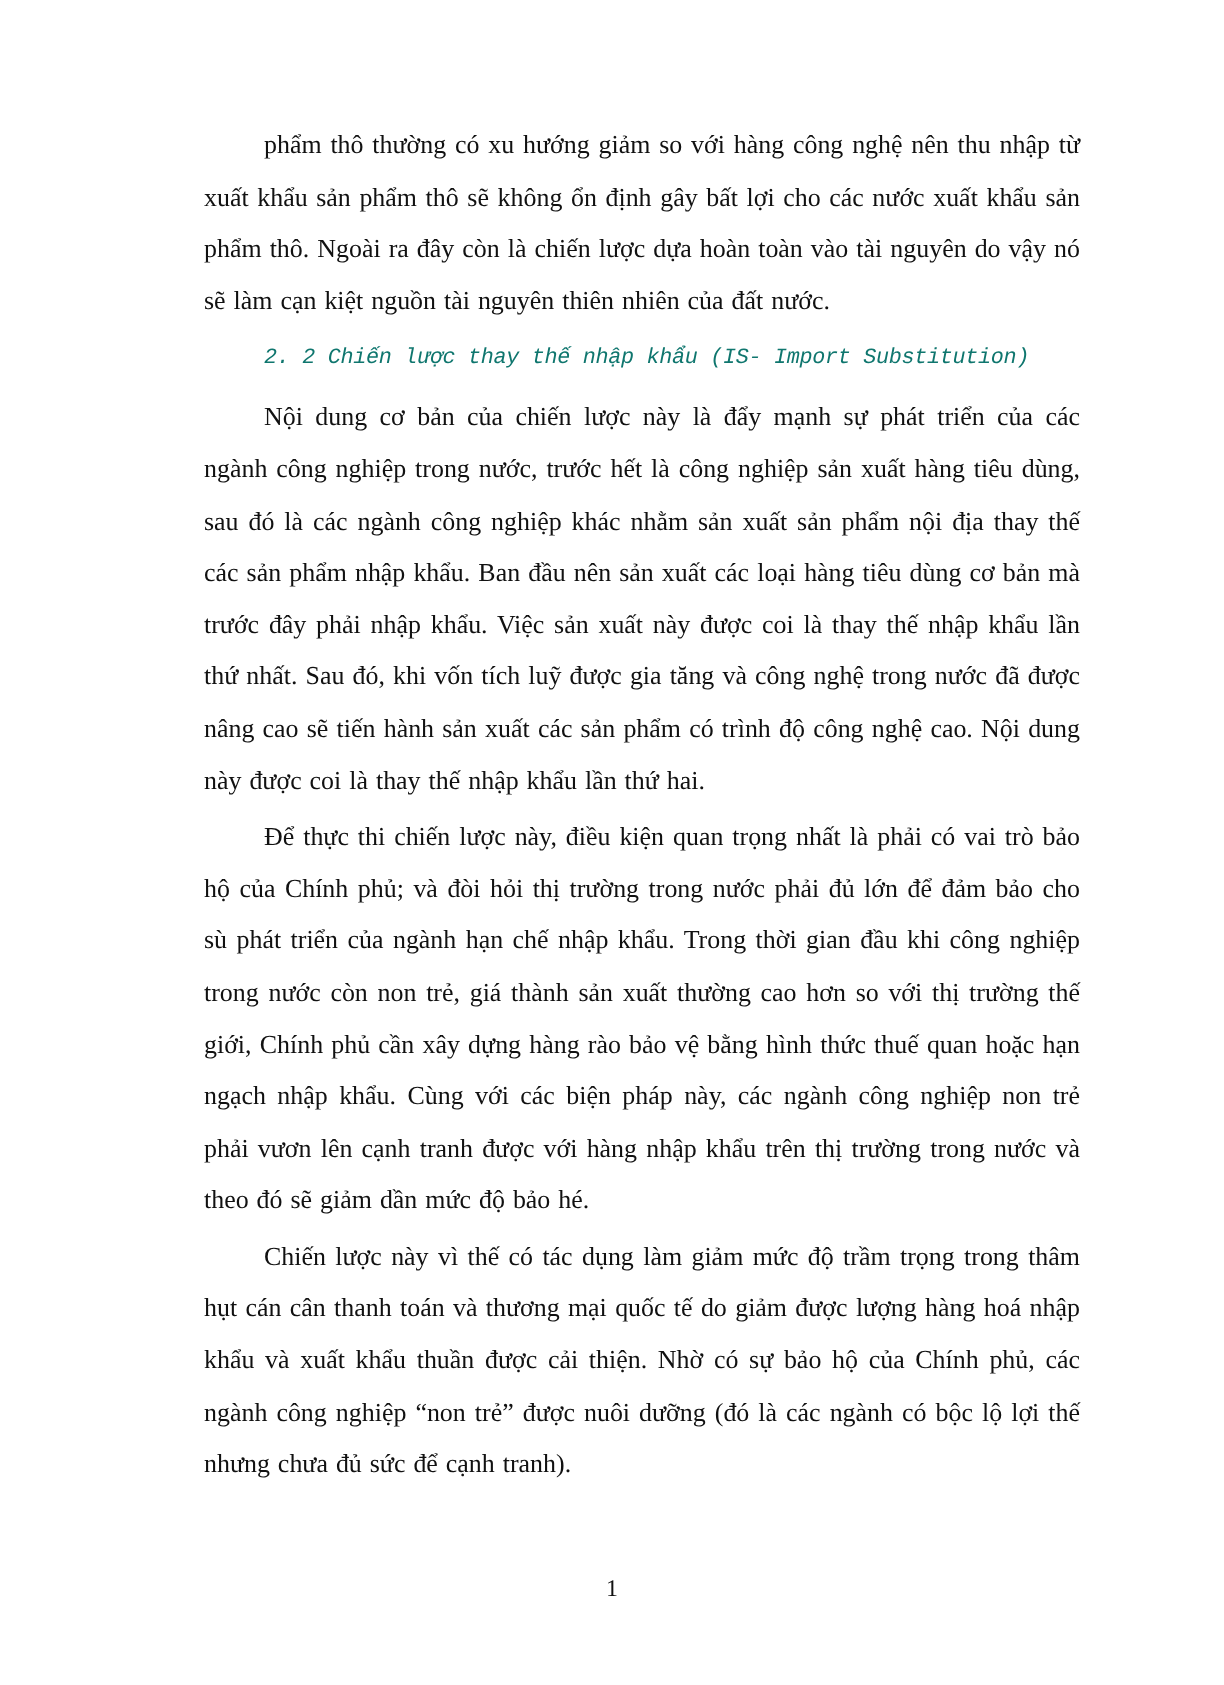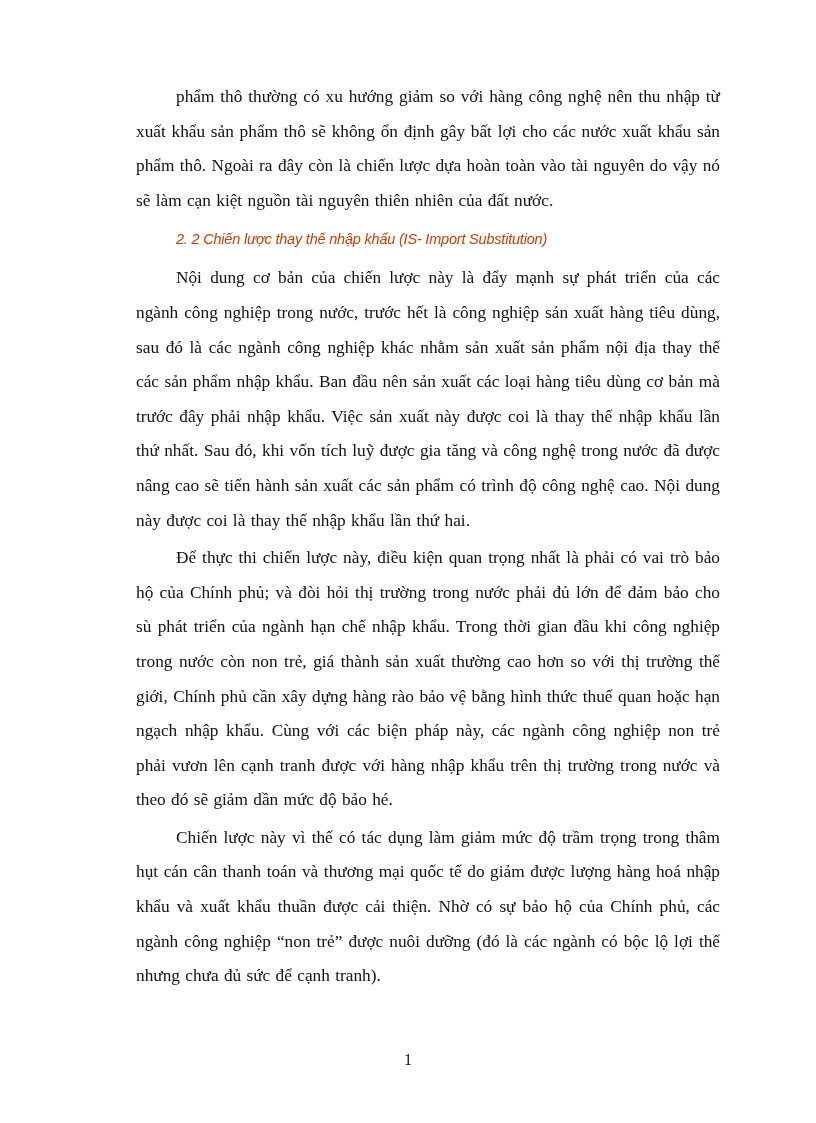--- a/index.html
+++ b/index.html
@@ -25,27 +25,27 @@
     .para {
       margin: 0 0 3px 0;
       font-size: 17.3px;
       line-height: 34.6px;
       text-align: justify;
       text-indent: 40px;
       word-spacing: 1px;
     }
     .heading {
       margin: 0 0 3px 0;
-      font-family: Liberation Sans, sans-serif;
+      font-family: Liberation Mono, monospace;
       font-style: italic;
       font-size: 14.5px;
       line-height: 37px;
       text-indent: 40px;
       letter-spacing: -0.2px;
-      color: #c2410c;
+      color: #0f766e;
     }
     .page-number {
       position: absolute;
       top: 1050px;
       left: 0;
       width: 816px;
       text-align: center;
       font-size: 16px;
       line-height: 20px;
       padding-left: 0;

